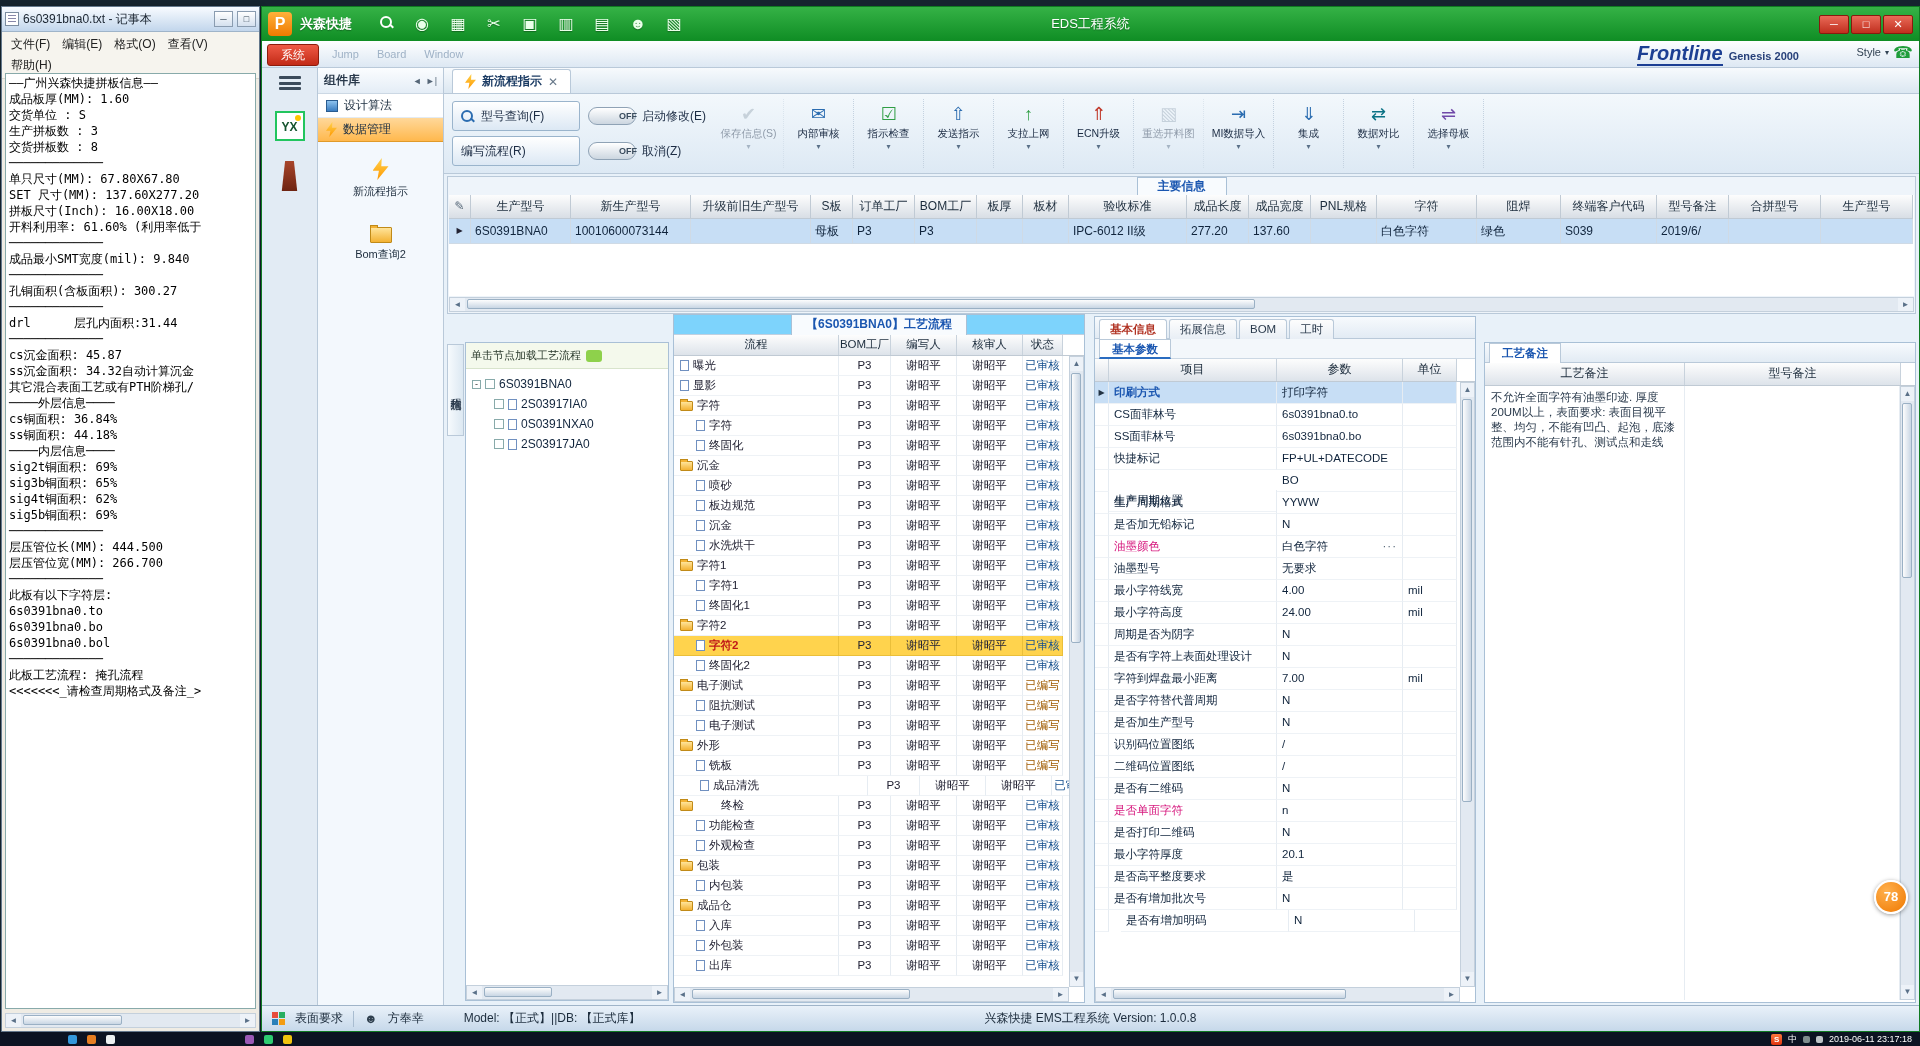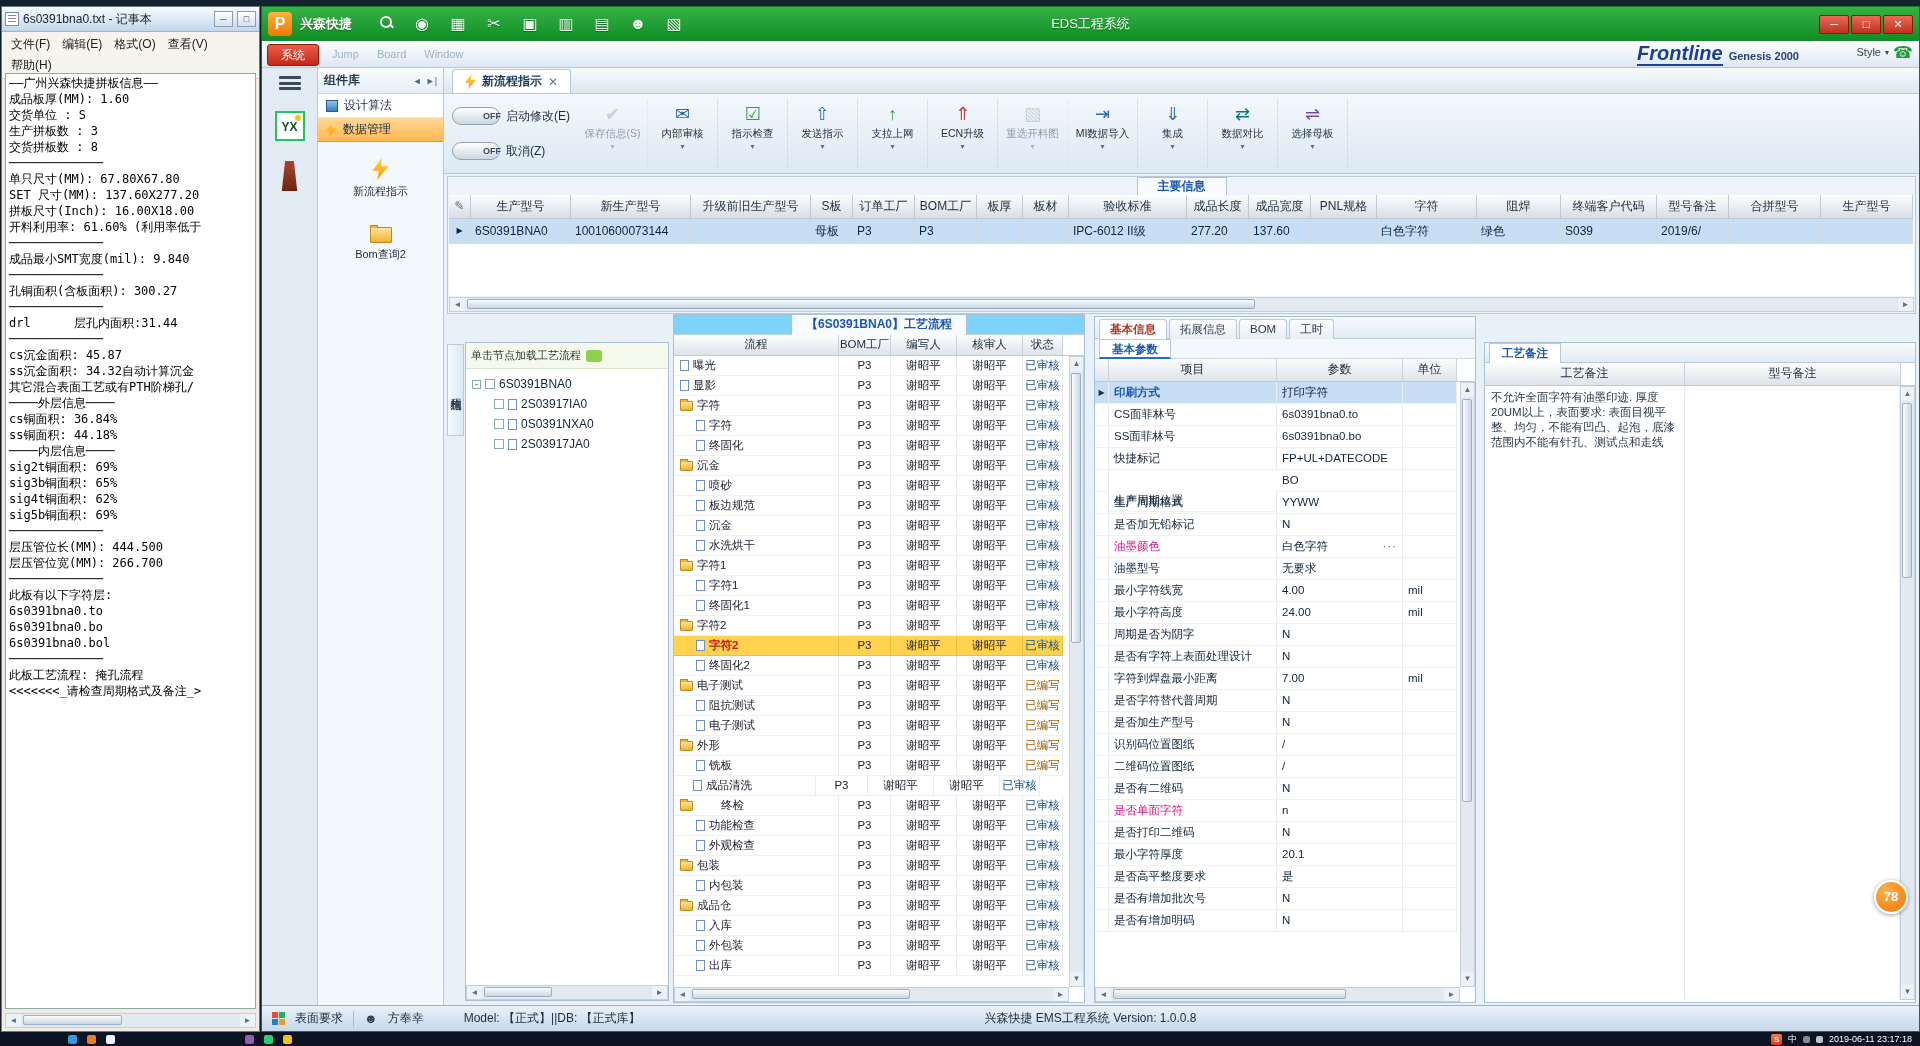--- a/index.html
+++ b/index.html
@@ -337,20 +337,29 @@
       <div class="doc-tabs">
         <div class="doc-tab">
           <span class="bolt"></span>
           <span>新流程指示</span>
           <span class="close">✕</span>
         </div>
       </div>
 
       <div class="ribbon">
         <div class="rb-col">
+          <div class="rb-small">
+            <span class="mag b"></span>
+            <span>型号查询(F)</span>
+          </div>
+          <div class="rb-small">
+            <span>编写流程(R)</span>
+          </div>
+        </div>
+        <div class="rb-col">
           <div class="rb-rowpair">
             <span class="rb-toggle">
               <span class="knob"></span>
                 <span class="txt">OFF</span>
             </span>
             <span>启动修改(E)</span>
           </div>
           <div class="rb-rowpair">
             <span class="rb-toggle">
               <span class="knob"></span>
@@ -732,21 +741,21 @@
                 <div class="fl-td name" style="width: 165px; padding-left: 22px;">
                   <span class="ic-doc"></span>
                   <span class="fl-name">铣板</span>
                 </div>
                 <div class="fl-td" style="width: 52px;">P3</div>
                 <div class="fl-td" style="width: 66px;">谢昭平</div>
                 <div class="fl-td" style="width: 66px;">谢昭平</div>
                 <div class="fl-td" style="width: 40px;"><span class="st-edit">已编写</span></div>
               </div>
               <div class="fl-row">
-                <div class="fl-td name" style="width: 142px; padding-left: 19px;">
+                <div class="fl-td name" style="width: 194px; padding-left: 26px;">
                   <span class="ic-doc"></span>
                   <span class="fl-name">成品清洗</span>
                 </div>
                 <div class="fl-td" style="width: 52px;">P3</div>
                 <div class="fl-td" style="width: 66px;">谢昭平</div>
                 <div class="fl-td" style="width: 66px;">谢昭平</div>
                 <div class="fl-td" style="width: 40px;"><span class="st-ok">已审核</span></div>
               </div>
               <div class="fl-row">
                 <div class="fl-td name" style="width: 165px; padding-left: 6px; gap: 28px;">
@@ -1060,21 +1069,21 @@
               <div class="pr-row">
                 <div class="pr-gut" style="width: 14px;"></div>
                 <div class="pr-item" style="width: 168px;">是否有增加批次号</div>
                 <div class="pr-val" style="width: 126px;">
                   <span>N</span>
                 </div>
                 <div class="pr-unit" style="width: 54px;"></div>
               </div>
               <div class="pr-row">
                 <div class="pr-gut" style="width: 14px;"></div>
-                <div class="pr-item" style="width: 168px;">是否有增加明码</div>
+                <div class="pr-item" style="width: 168px; margin-left: 12px;">是否有增加明码</div>
                 <div class="pr-val" style="width: 126px;">
                   <span>N</span>
                 </div>
                 <div class="pr-unit" style="width: 54px;"></div>
               </div>
             </div>
           <div class="vscroll params-vs">
             <span class="sb-ar">▲</span>
             <span class="v-track">
                 <span class="v-thumb" style="height:70%"></span>

